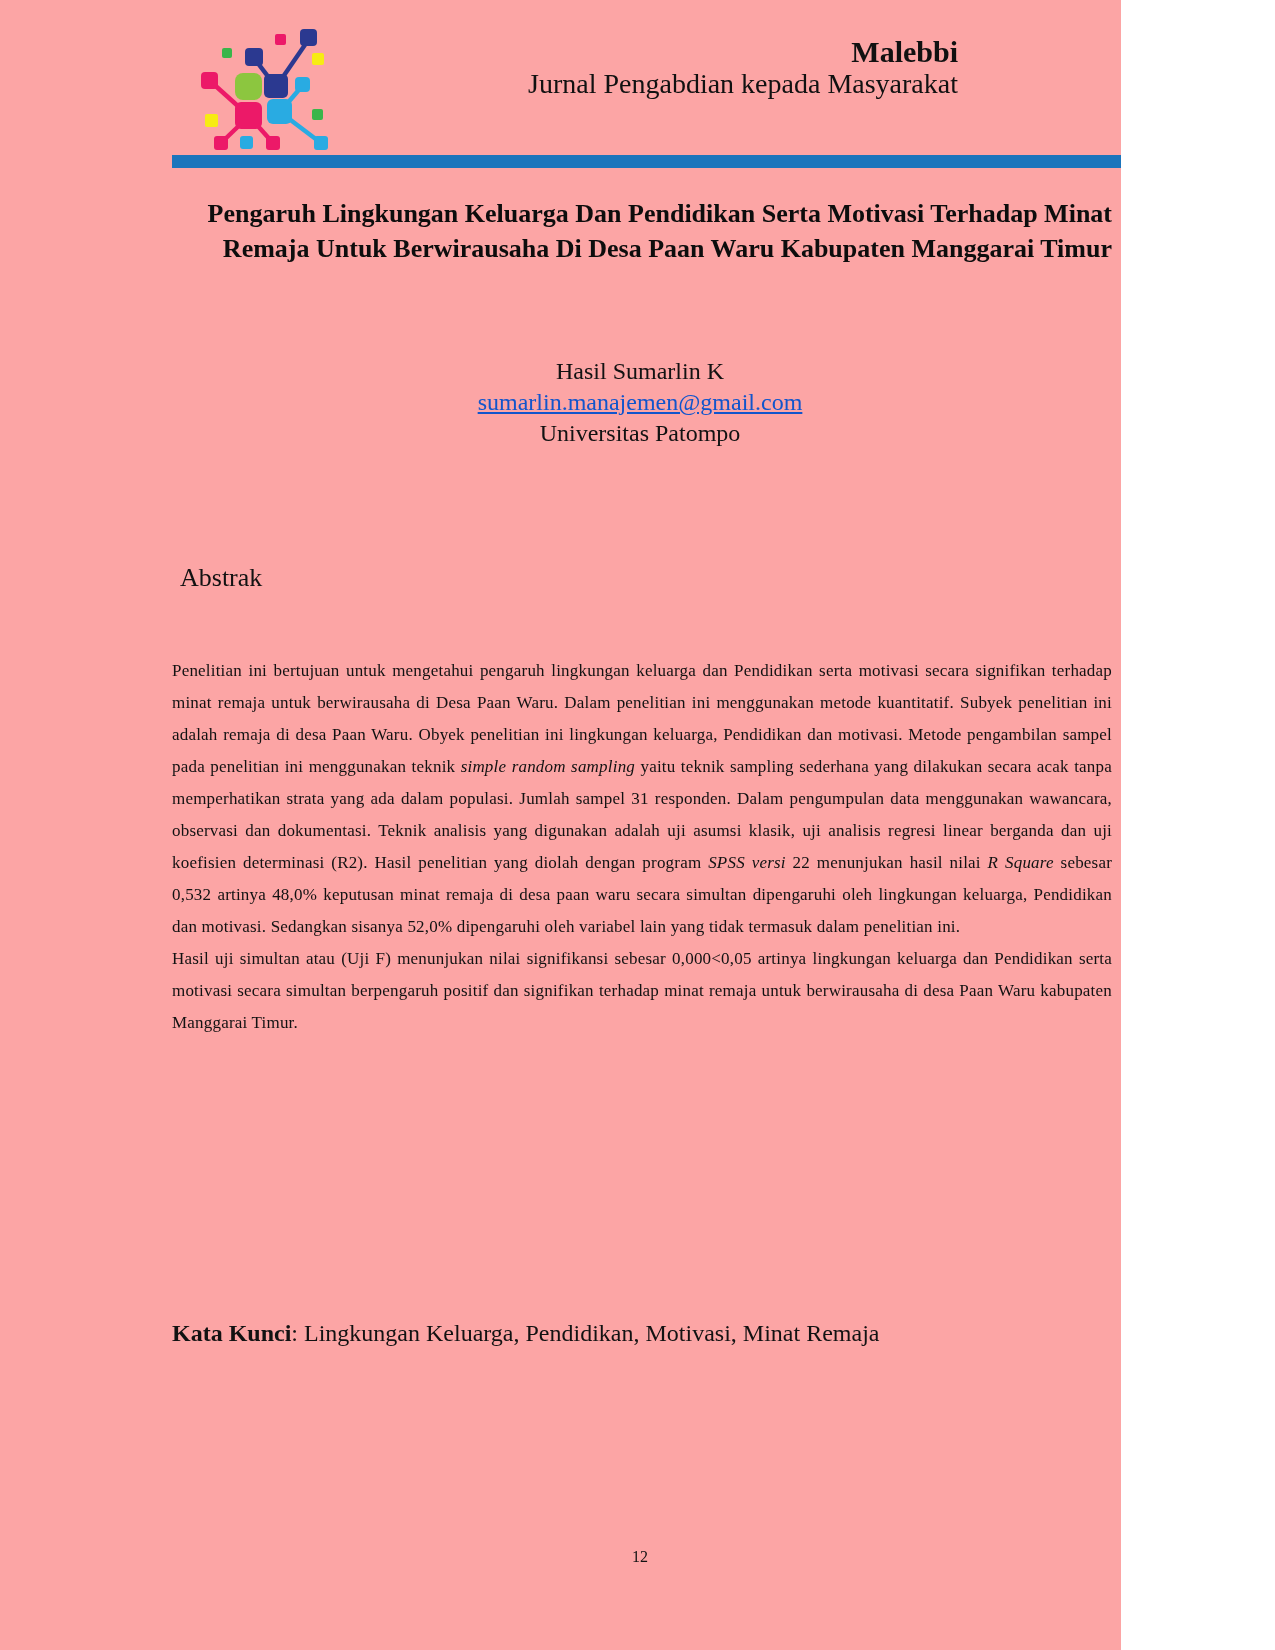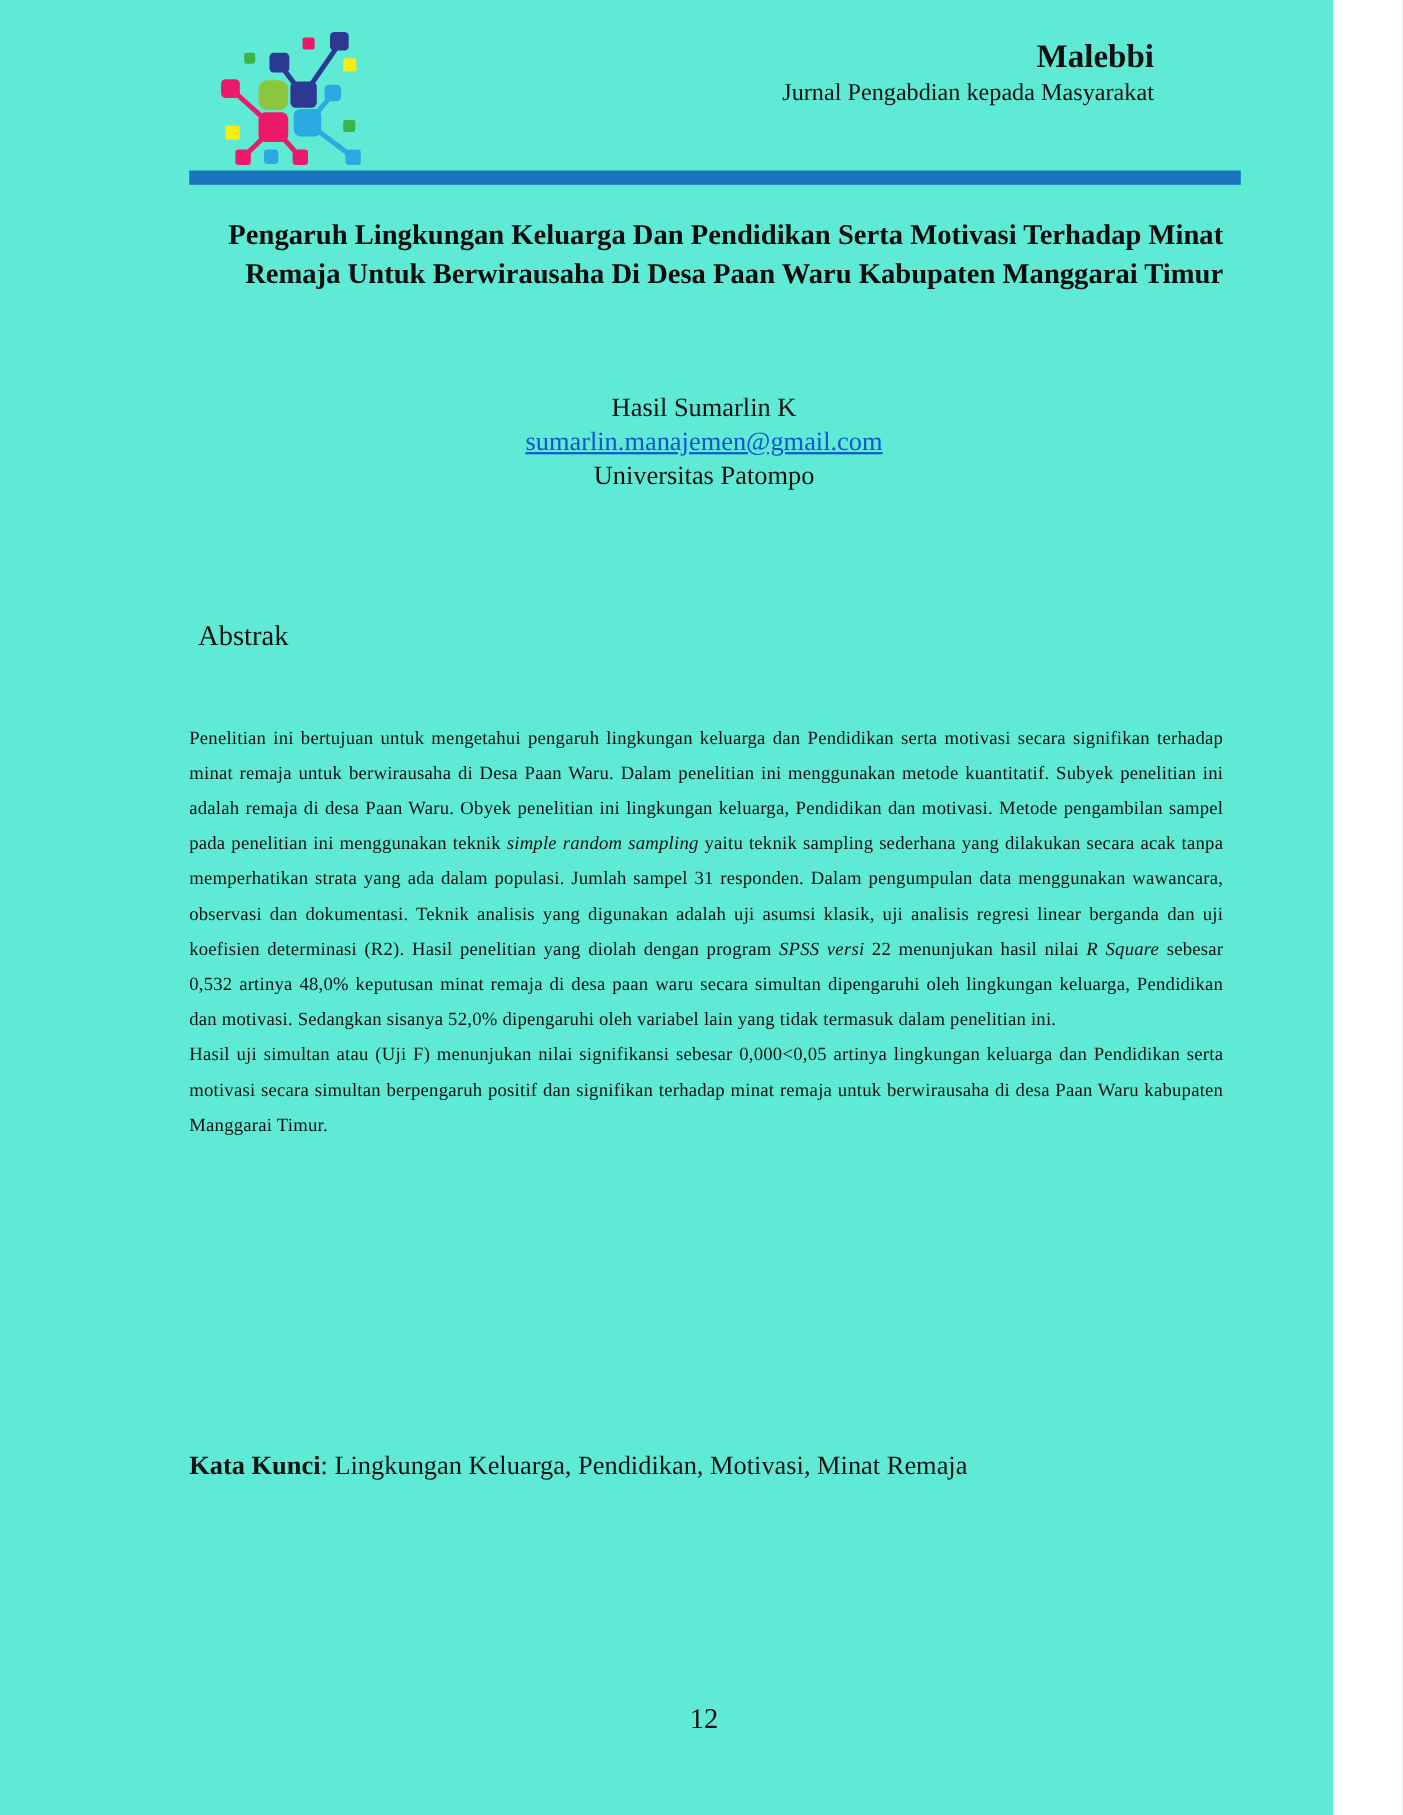--- a/index.html
+++ b/index.html
@@ -1,21 +1,21 @@
 <!DOCTYPE html>
 <html><head>
 <meta charset="utf-8">
 <style>
   * { margin: 0; padding: 0; box-sizing: border-box; }
   html, body { background: #ffffff; }
   .page {
     position: relative;
-    width: 1212px;
+    width: 1121px;
     height: 1650px;
-    background: #5eead4;
+    background: #fca5a5;
     font-family: "Liberation Serif", "DejaVu Serif", serif;
     color: #121212;
     overflow: hidden;
   }
   .logo {
     position: absolute;
     left: 188px;
     top: 12px;
     width: 145px;
     height: 145px;
@@ -26,21 +26,21 @@
     right: 163px;
     text-align: right;
   }
   .journal-title {
     font-size: 30px;
     font-weight: 700;
     line-height: 36px;
     color: #111111;
   }
   .journal-subtitle {
-    font-size: 22px;
+    font-size: 28px;
     line-height: 28px;
     color: #111111;
   }
   .accent-bar {
     position: absolute;
     left: 172px;
     top: 155px;
     width: 956px;
     height: 13px;
     background: #1B75BC;
@@ -100,21 +100,21 @@
     font-size: 24px;
     line-height: 31px;
   }
   .keywords b { font-weight: 700; }
   .page-number {
     position: absolute;
     left: 168px;
     top: 1548px;
     width: 944px;
     text-align: center;
-    font-size: 26px;
+    font-size: 16px;
   }
 </style>
 </head>
 <body>
 
 <div class="page">
 
   <svg class="logo" viewBox="0 0 145 145" aria-hidden="true">
 
     <line x1="66" y1="46" x2="88" y2="75" stroke="#2B3990" stroke-width="4.5"></line>

